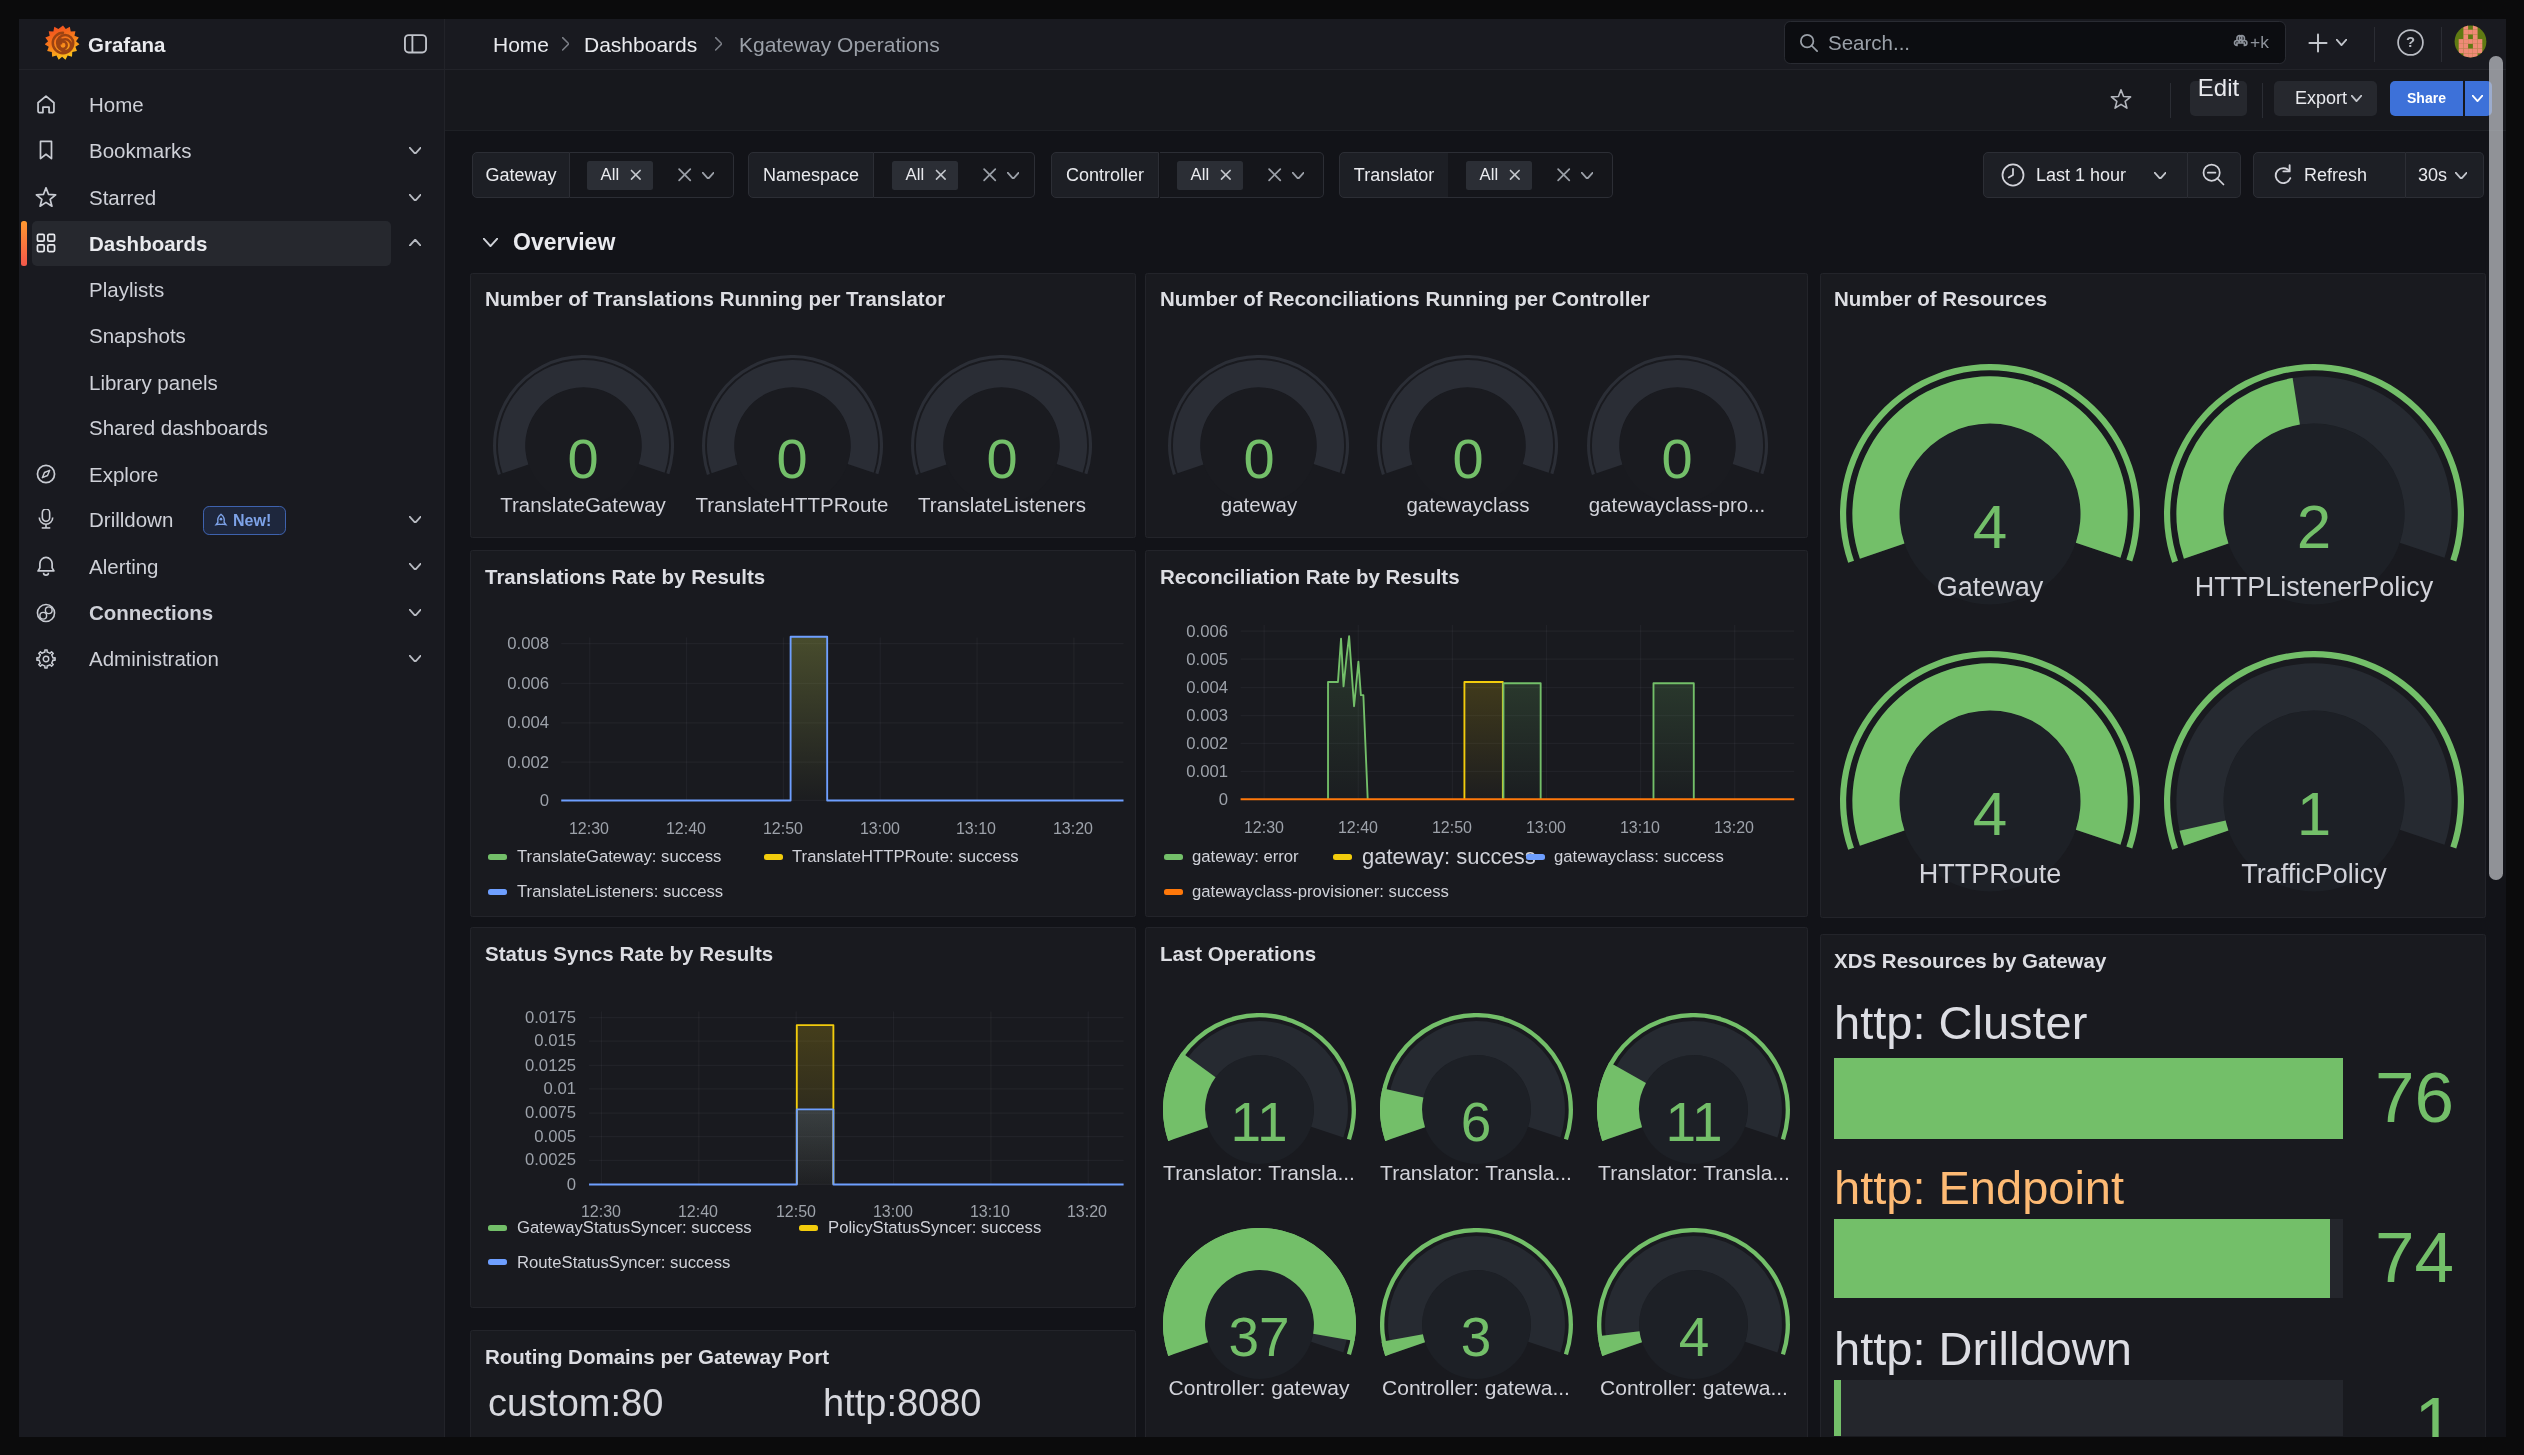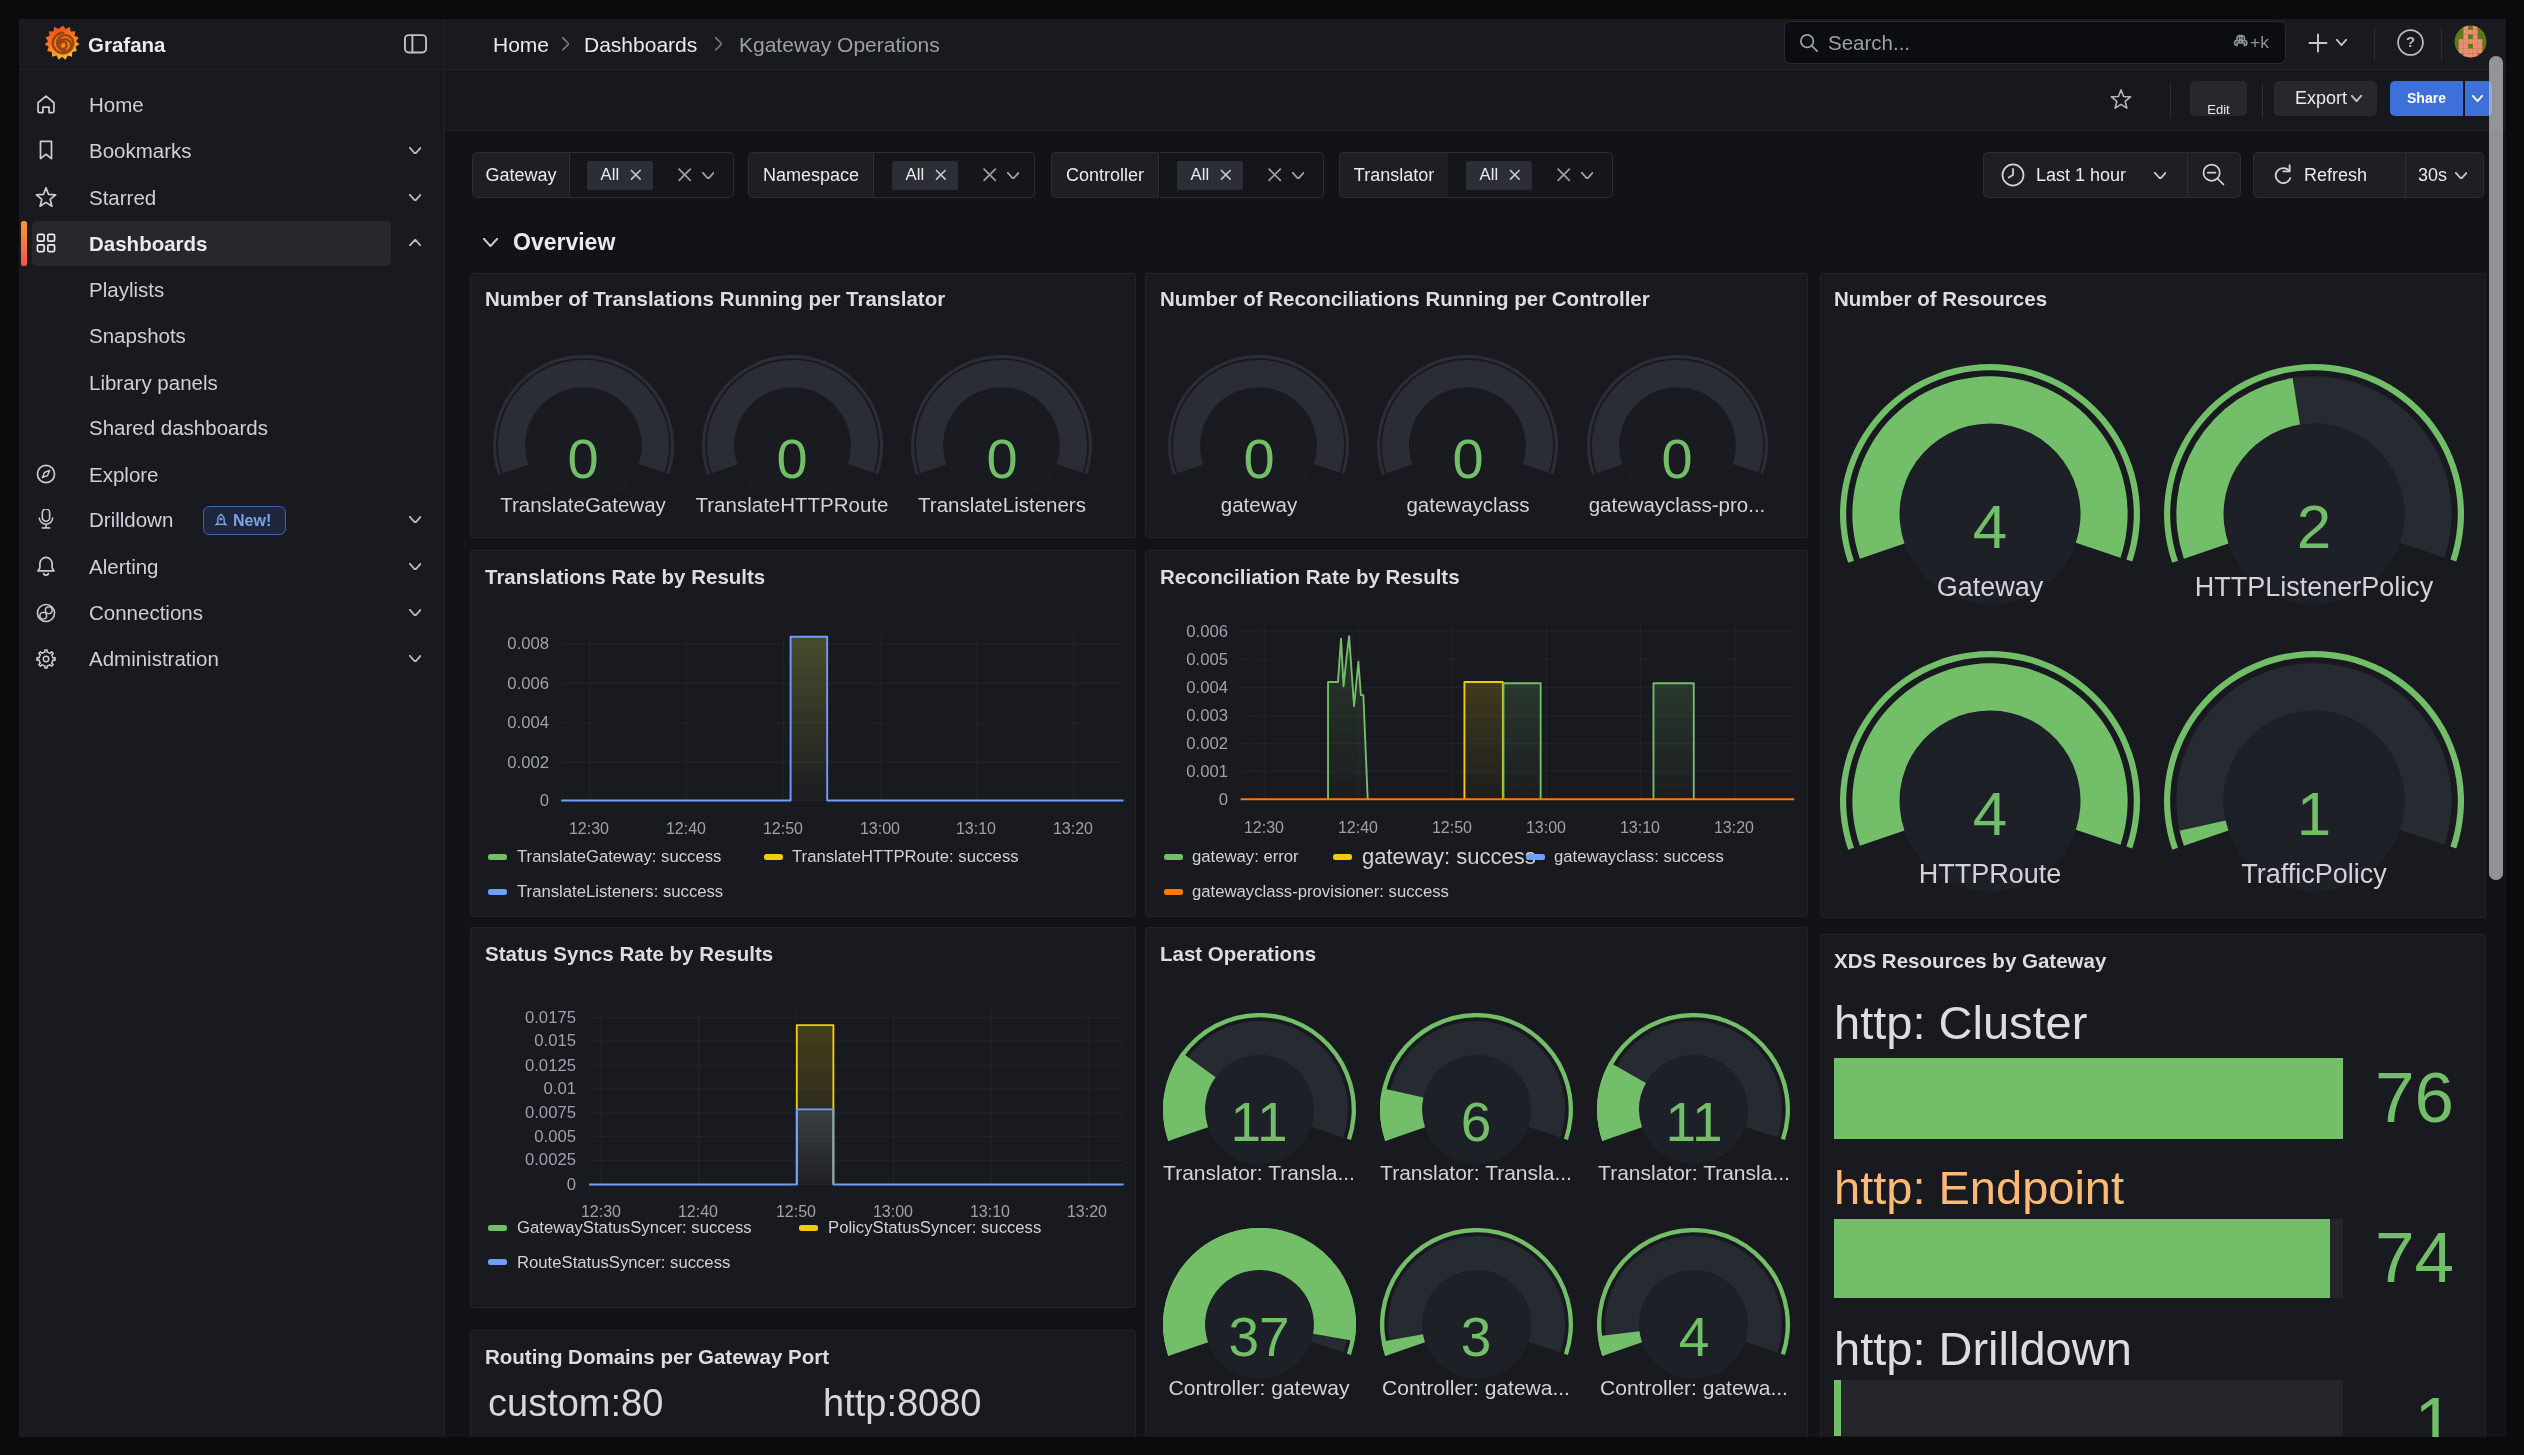--- a/index.html
+++ b/index.html
@@ -141,21 +141,21 @@
     <polyline points="1,1 10.0,11 19,1" fill="none" stroke="#b7bac1" stroke-width="3" stroke-linecap="round" stroke-linejoin="round"></polyline>
   </svg>
 <div style="position:absolute;left:89px;top:551px;height:31px;line-height:31px;font-size:20.5px;color:#ced0d7;font-weight:normal;text-align:left;white-space:nowrap;">Alerting</div>
 <svg style="position:absolute;left:35px;top:555px;" width="22" height="22" viewBox="0 0 36 36">
     <path d="M18 4 a10 10 0 0 1 10 10 v7 l3 5 H5 l3-5 v-7 a10 10 0 0 1 10-10 Z" fill="none" stroke="#c9ccd3" stroke-width="2.8" stroke-linejoin="round"></path>
     <path d="M14 29 a4 4 0 0 0 8 0" fill="none" stroke="#c9ccd3" stroke-width="2.6"></path>
   </svg>
 <svg style="position:absolute;left:409px;top:563px;" width="12.4" height="7.4" viewBox="0 0 20 12">
     <polyline points="1,1 10.0,11 19,1" fill="none" stroke="#b7bac1" stroke-width="3" stroke-linecap="round" stroke-linejoin="round"></polyline>
   </svg>
-<div style="position:absolute;left:89px;top:597px;height:31px;line-height:31px;font-size:20.5px;color:#ced0d7;font-weight:normal;text-align:left;white-space:nowrap;">Connections</div>
+<div style="position:absolute;left:89px;top:597px;height:31px;line-height:31px;font-size:20.5px;color:#ced0d7;font-weight:bold;text-align:left;white-space:nowrap;">Connections</div>
 <svg style="position:absolute;left:35px;top:602px;" width="22" height="22" viewBox="0 0 36 36">
     <circle cx="18" cy="18" r="14" fill="none" stroke="#c9ccd3" stroke-width="2.6"></circle>
     <circle cx="13.5" cy="22.5" r="5.5" fill="none" stroke="#c9ccd3" stroke-width="2.4"></circle>
     <circle cx="22.5" cy="13.5" r="5.5" fill="none" stroke="#c9ccd3" stroke-width="2.4"></circle>
   </svg>
 <svg style="position:absolute;left:409px;top:609px;" width="12.4" height="7.4" viewBox="0 0 20 12">
     <polyline points="1,1 10.0,11 19,1" fill="none" stroke="#b7bac1" stroke-width="3" stroke-linecap="round" stroke-linejoin="round"></polyline>
   </svg>
 <div style="position:absolute;left:89px;top:643px;height:31px;line-height:31px;font-size:20.5px;color:#ced0d7;font-weight:normal;text-align:left;white-space:nowrap;">Administration</div>
 <svg style="position:absolute;left:35px;top:648px;" width="22" height="22" viewBox="0 0 36 36">
@@ -170,21 +170,21 @@
     <path d="M13 2 c4 3 6 8 5 13 l3 4 -5-1 a9 9 0 0 1 -6 0 l-5 1 3-4 c-1-5 1-10 5-13 z" fill="none" stroke="#7da2e8" stroke-width="2.2"></path>
     <circle cx="13" cy="10" r="2.2" fill="#7da2e8"></circle>
   </svg>
 <div style="position:absolute;left:233px;top:512px;height:18.6px;line-height:18.6px;font-size:16px;color:#7da2e8;font-weight:bold;text-align:left;white-space:nowrap;">New!</div>
 <div style="position:absolute;left:445px;top:70px;width:2061px;height:61px;background:#17181d;border-bottom:1.2px solid #1e2025;box-sizing:border-box;"></div>
 <svg style="position:absolute;left:2110px;top:89px;" width="22" height="22" viewBox="0 0 36 36">
     <polygon points="18.0,1.4 13.8,12.2 2.3,12.9 11.2,20.2 8.3,31.4 18.0,25.2 27.7,31.4 24.8,20.2 33.7,12.9 22.2,12.2" fill="none" stroke="#b3b6bd" stroke-width="2.6" stroke-linejoin="round"></polygon>
   </svg>
 <div style="position:absolute;left:2170px;top:83px;width:1.2px;height:35px;background:#2b2d34;"></div>
 <div style="position:absolute;left:2190px;top:81px;width:57px;height:35px;background:#26282e;border-radius:5px;"></div>
-<div style="position:absolute;left:2190px;top:94px;height:31px;line-height:31px;width:57px;font-size:13px;color:#e9eaee;font-weight:normal;text-align:center;white-space:nowrap;">Edit</div>
+<div style="position:absolute;left:2190px;top:72px;height:31px;line-height:31px;width:57px;font-size:24px;color:#e9eaee;font-weight:normal;text-align:center;white-space:nowrap;">Edit</div>
 <div style="position:absolute;left:2262px;top:83px;width:1.2px;height:35px;background:#2b2d34;"></div>
 <div style="position:absolute;left:2274px;top:81px;width:103px;height:35px;background:#26282e;border-radius:5px;"></div>
 <div style="position:absolute;left:2274px;top:83px;height:31px;line-height:31px;font-size:18px;color:#e9eaee;font-weight:normal;text-align:left;white-space:nowrap;padding-left:21px;">Export</div>
 <svg style="position:absolute;left:2351px;top:95px;" width="11" height="6.8" viewBox="0 0 18 11">
     <polyline points="1,1 9.0,10 17,1" fill="none" stroke="#c3c6cc" stroke-width="3" stroke-linecap="round" stroke-linejoin="round"></polyline>
   </svg>
 <div style="position:absolute;left:2390px;top:81px;width:73px;height:35px;background:#3D71D9;border-radius:5px 0 0 5px;"></div>
 <div style="position:absolute;left:2390px;top:83px;height:31px;line-height:31px;width:73px;font-size:14px;color:#ffffff;font-weight:bold;text-align:center;white-space:nowrap;">Share</div>
 <div style="position:absolute;left:2465px;top:81px;width:27px;height:35px;background:#3D71D9;border-radius:0 5px 5px 0;"></div>
 <svg style="position:absolute;left:2472px;top:95px;" width="11" height="6.8" viewBox="0 0 18 11">

